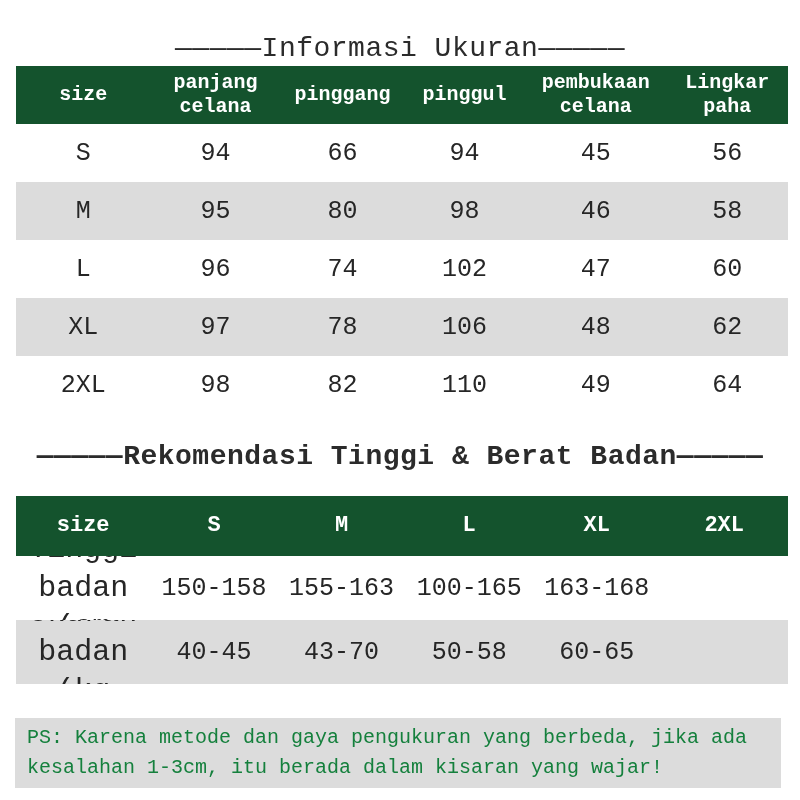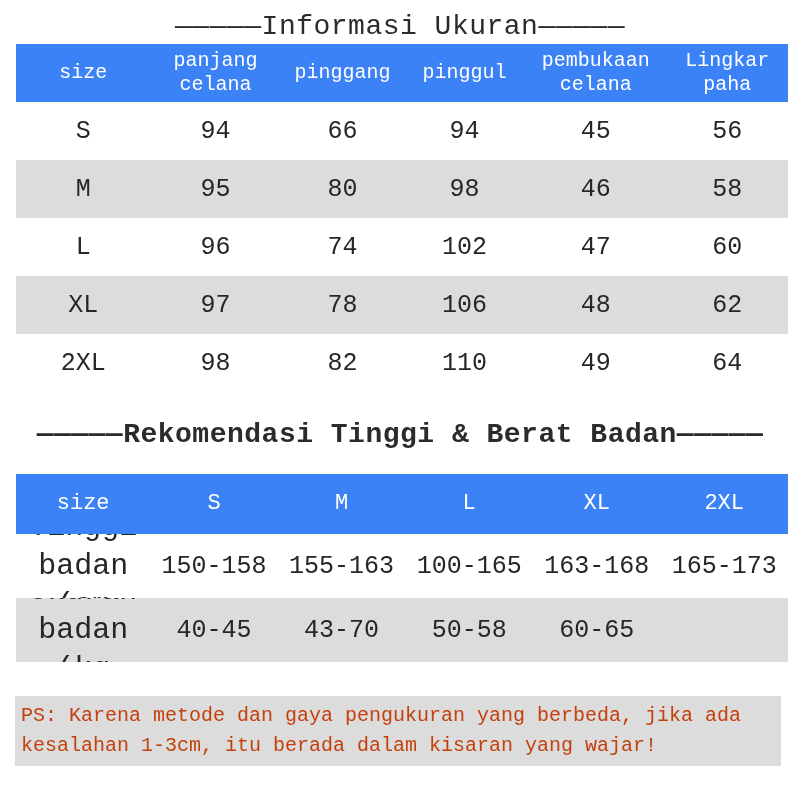--- a/index.html
+++ b/index.html
@@ -5,52 +5,52 @@
   html,body{margin:0;padding:0;}
   body{
     width:800px;height:800px;background:#ffffff;
     font-family:"Liberation Mono","DejaVu Sans Mono",monospace;
     color:#262626;overflow:hidden;
   }
   .section-title{
     text-align:center;font-size:28px;font-weight:normal;
     white-space:nowrap;color:#2b2b2b;letter-spacing:0.5px;
   }
-  #title1{margin-top:10px;height:34px;line-height:34px;}
+  #title1{margin-top:32px;height:34px;line-height:34px;}
   #title2{margin-top:26px;height:34px;line-height:34px;font-weight:bold;}
   .sizetable{width:772px;margin-left:16px;}
   .row{display:flex;width:100%;}
   .cell{
     display:flex;align-items:center;justify-content:center;
     text-align:center;overflow:hidden;
   }
   .header-row{
-    background:#3b82f6;color:#ffffff;font-weight:normal;
+    background:#14532d;color:#ffffff;font-weight:bold;
     font-size:20px;line-height:1.2;
   }
   .t1 .header-row{height:58px;}
   .t1 .body-row{height:58px;font-size:25px;}
   .t1 .c0{width:17.4%;}
   .t1 .c1{width:16.9%;}
   .t1 .c2{width:16.0%;}
   .t1 .c3{width:15.6%;}
   .t1 .c4{width:18.4%;}
   .t1 .c5{width:15.7%;}
   .t2{margin-top:22px;}
   .t2 .header-row{height:60px;font-size:22px;}
   .t2 .body-row{height:64px;font-size:25px;}
   .t2 .body-row .c0{font-size:30px;line-height:1.3;}
   .t2 .c0{width:17.4%;}
   .t2 .c1,.t2 .c2,.t2 .c3,.t2 .c4,.t2 .c5{width:16.52%;}
   .zebra{background:#dcdcdc;}
   .plain{background:#ffffff;}
   .note{
     width:766px;margin:34px 0 0 15px;background:#dcdcdc;
-    font-size:20px;line-height:1.5;padding:5px 0 5px 6px;
-    color:#c2410c;box-sizing:border-box;
+    font-size:20px;line-height:1.5;padding:5px 0 5px 12px;
+    color:#15803d;box-sizing:border-box;
   }
 </style>
 </head>
 <body>
 
 <div>
 
   <div id="title1" class="section-title">—————Informasi Ukuran—————</div>
 
   <div class="sizetable t1">
@@ -114,21 +114,20 @@
       <div class="cell c3">L</div>
       <div class="cell c4">XL</div>
       <div class="cell c5">2XL</div>
     </div>
     <div class="row body-row plain">
       <div class="cell c0">Tinggi badan (cm</div>
       <div class="cell c1">150-158</div>
       <div class="cell c2">155-163</div>
       <div class="cell c3">100-165</div>
       <div class="cell c4">163-168</div>
-      <div class="cell c5">165-173</div>
     </div>
     <div class="row body-row zebra">
       <div class="cell c0">Ukuran badan (kg</div>
       <div class="cell c1">40-45</div>
       <div class="cell c2">43-70</div>
       <div class="cell c3">50-58</div>
       <div class="cell c5">60-65</div>
     </div>
   </div>
 

